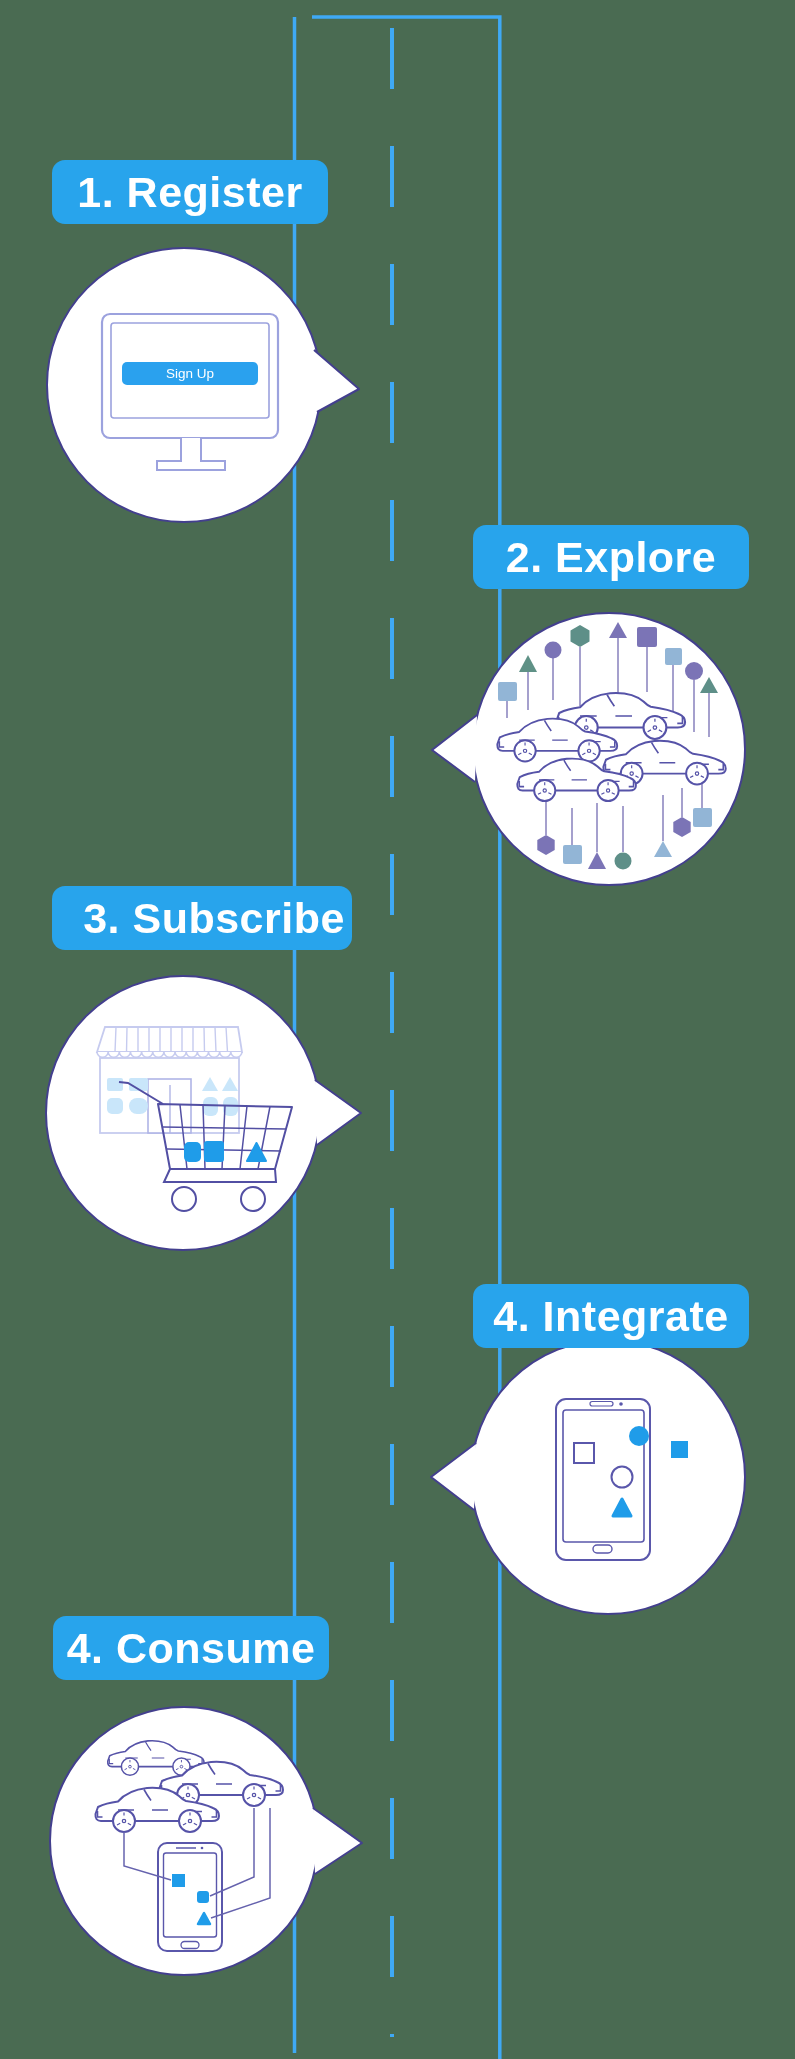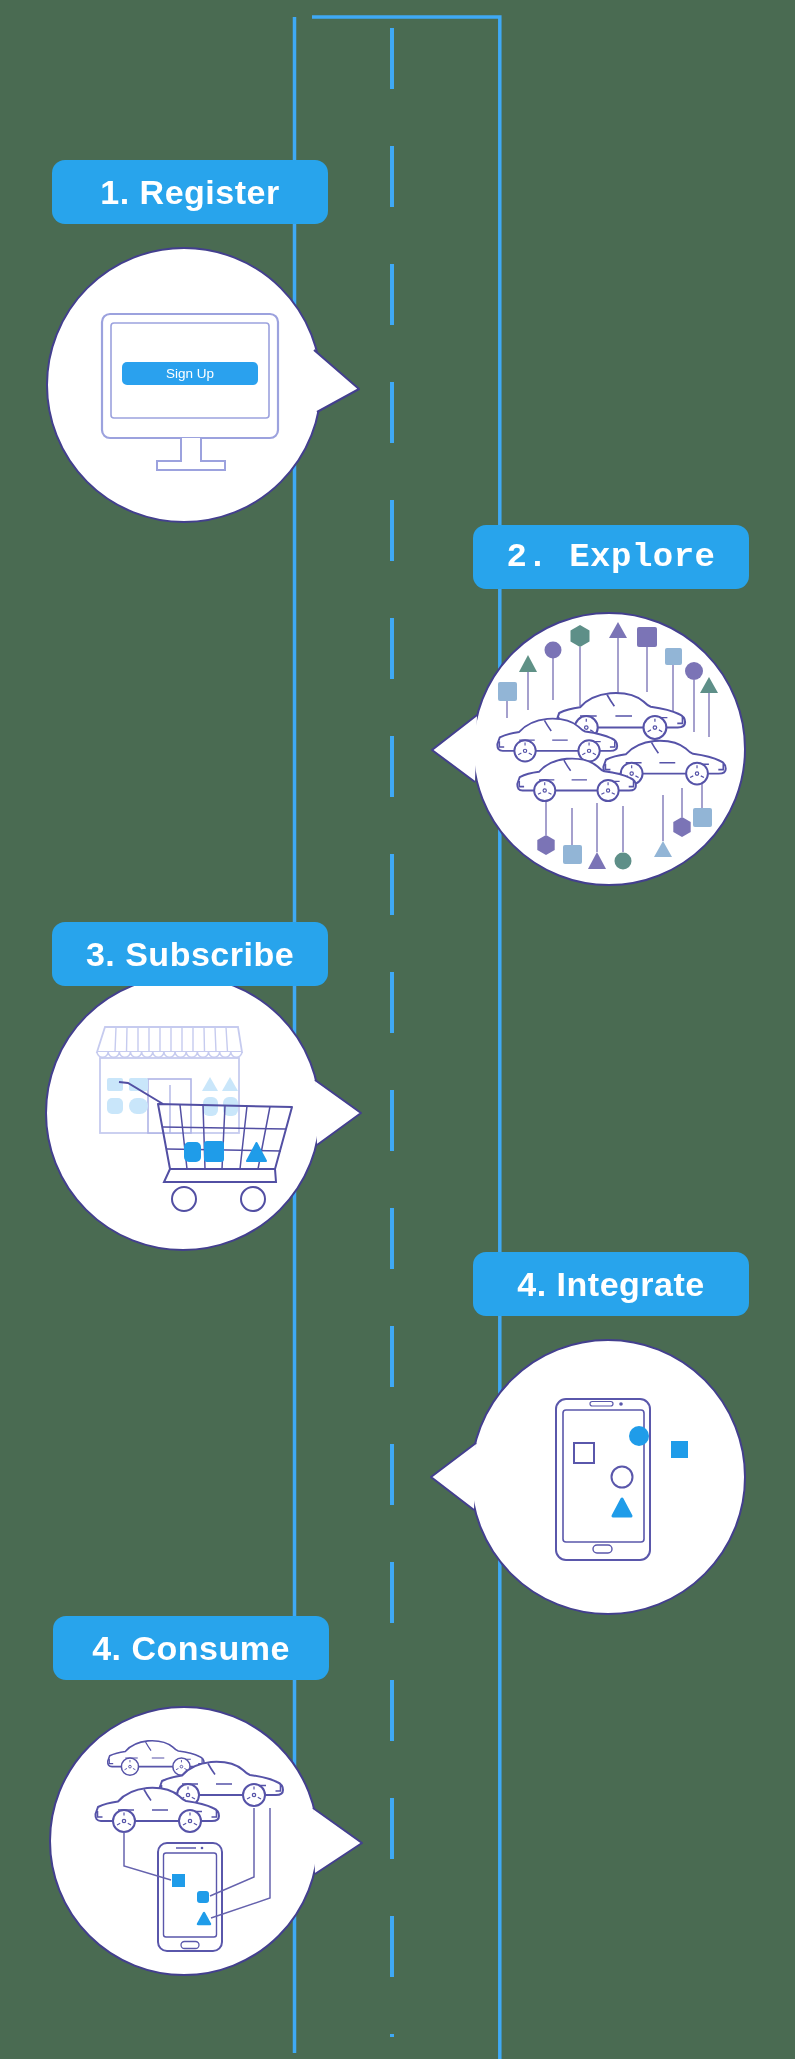--- a/index.html
+++ b/index.html
@@ -11,29 +11,29 @@
     font-family:"Liberation Sans", sans-serif;
   }
   #art{position:absolute;left:0;top:0;}
   .step-label{
     position:absolute;
     width:276px;height:64px;
     background:#28A4EC;
     border-radius:13px;
     color:#ffffff;
     font-weight:700;
-    font-size:34px;
+    font-size:43px;
     display:flex;align-items:center;justify-content:center;
     letter-spacing:0.5px;
     white-space:nowrap;
   }
   .lbl1{left:52px;top:160px;}
-  .lbl2{left:473px;top:525px;font-family:Liberation Mono, monospace;}
-  .lbl3{left:52px;top:922px;}
-  .lbl4{left:473px;top:1252px;text-align:right;}
+  .lbl2{left:473px;top:525px;}
+  .lbl3{left:52px;top:886px;padding-left:24px;}
+  .lbl4{left:473px;top:1284px;text-align:right;}
   .lbl5{left:53px;top:1616px;}
 </style>
 </head>
 <body>
 
 <div id="canvas">
 
 <svg id="art" width="795" height="2059" viewBox="0 0 795 2059">
   <defs>
     <g id="car">

